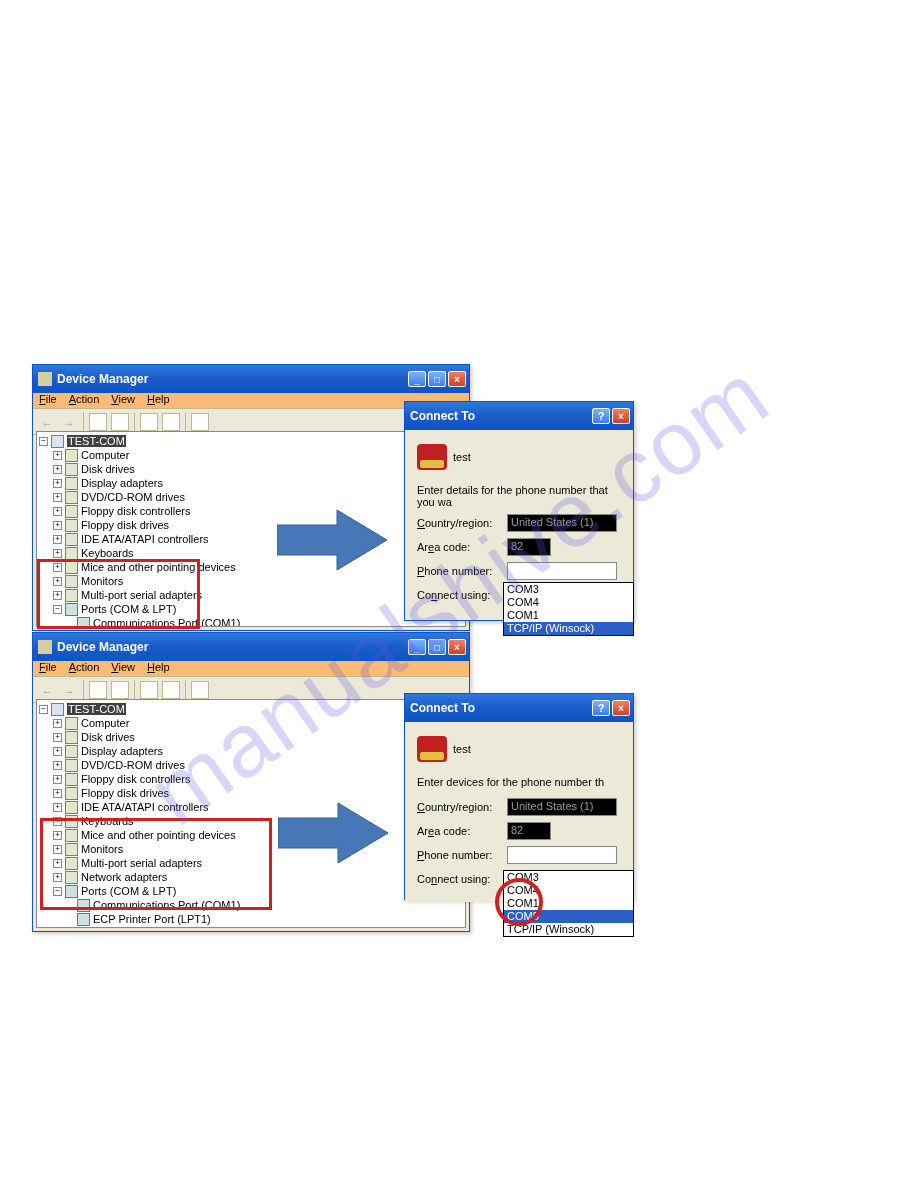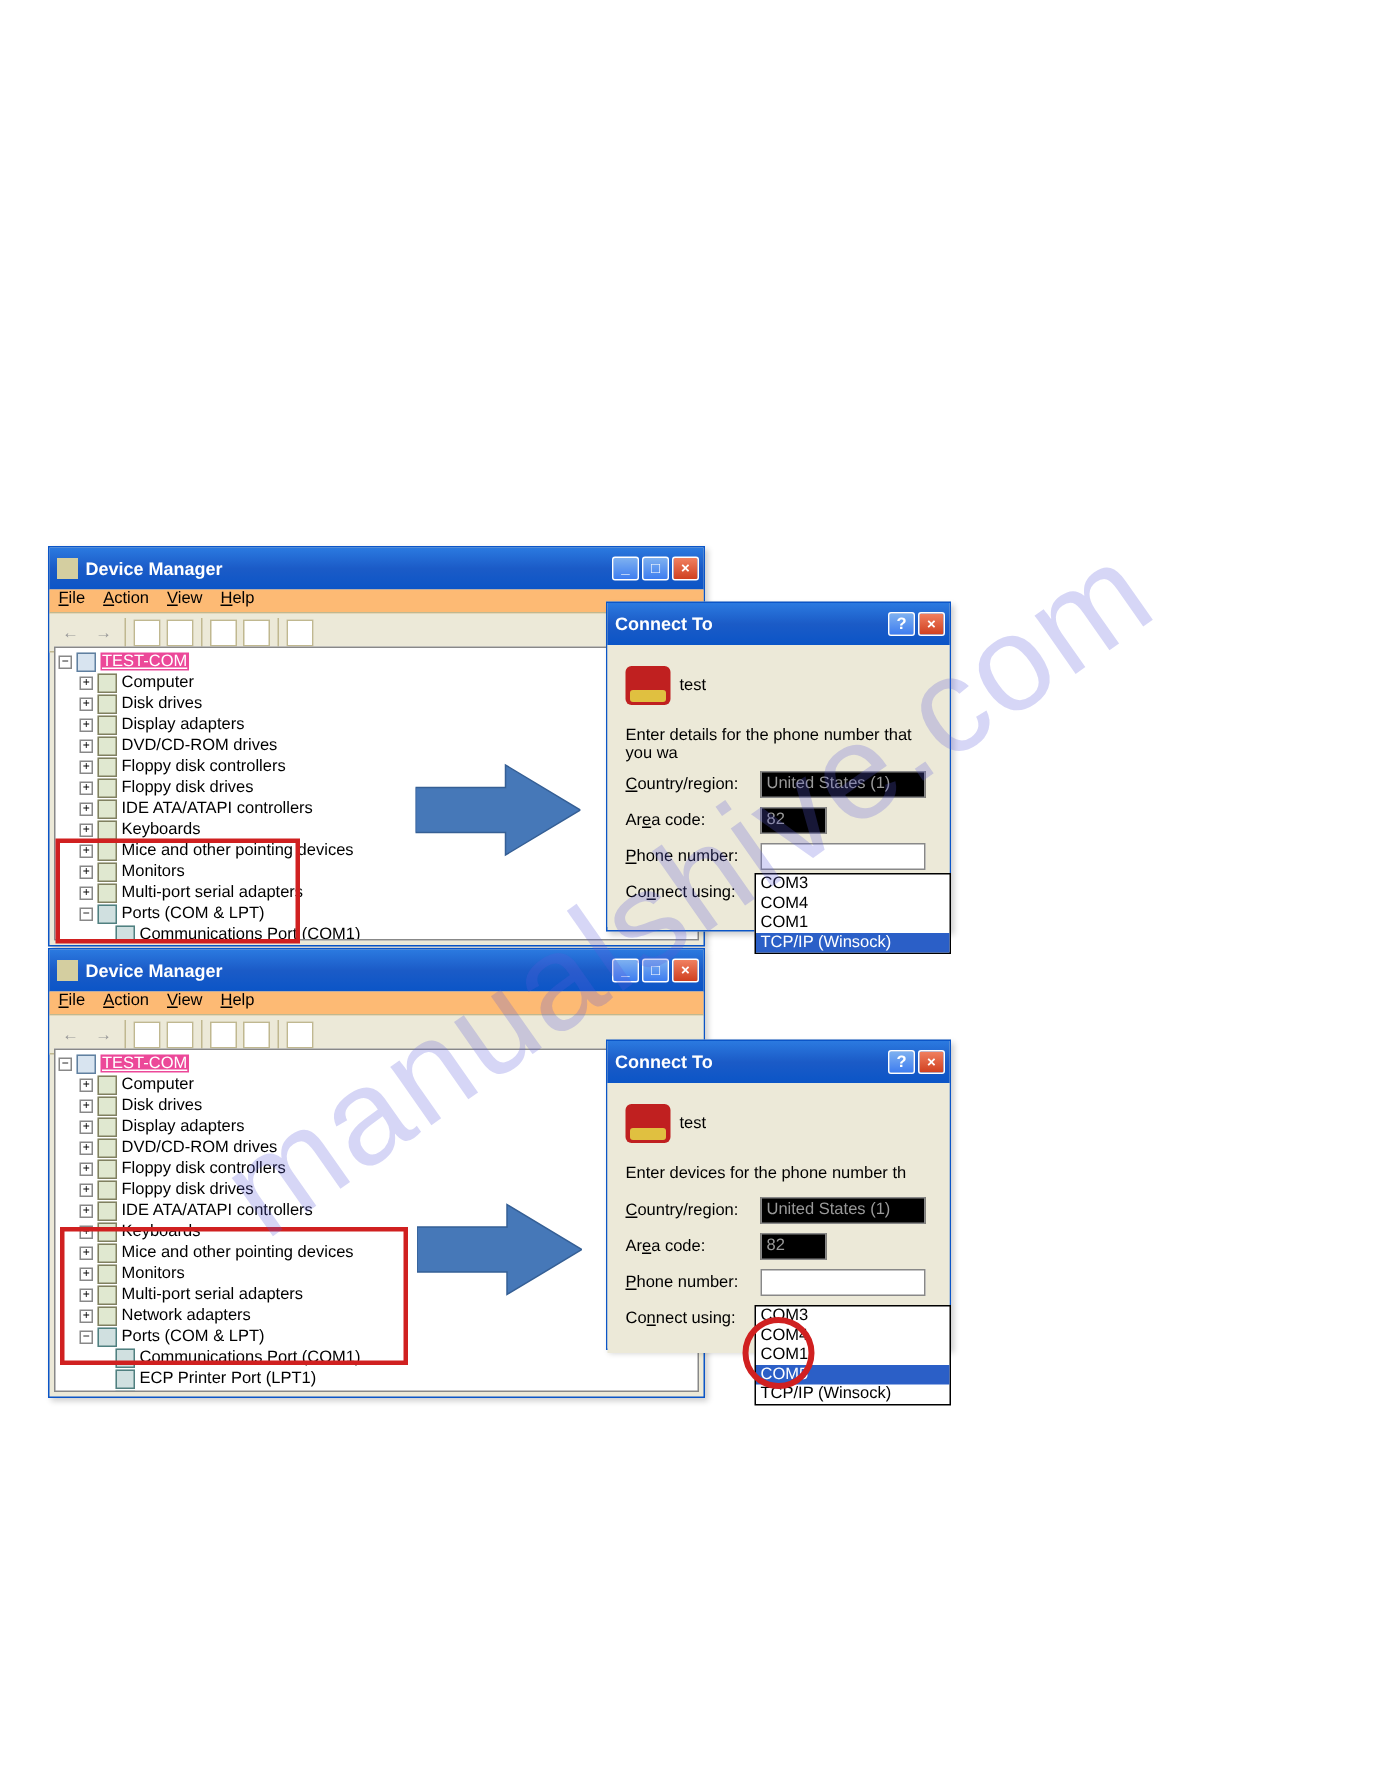--- a/index.html
+++ b/index.html
@@ -20,21 +20,21 @@
   .tb-nav { width: 20px; height: 20px; color: #999; display:flex;align-items:center;justify-content:center; }
   .tb-sep { width:1px;height:20px;background:#c0b890;margin:0 2px; }
   .tb-ico { width: 18px; height: 18px; border: 1px solid #c0b890; background: #fff; margin: 0 1px; }
   .tree { background: #fff; border: 1px solid #888; position: absolute; left: 3px; right: 3px; top: 66px; bottom: 3px; overflow: hidden; padding: 2px; }
   .node { display: flex; align-items: center; height: 14px; white-space: nowrap; }
   .exp { width: 9px; height: 9px; border: 1px solid #888; background:#fff; margin-right: 3px; display:flex;align-items:center;justify-content:center;font-size:8px;line-height:1; }
   .n-ico { width: 13px; height: 13px; margin-right: 3px; }
   .ico-pc { background:#d8e4f0; border:1px solid #6080a0; }
   .ico-dev { background:#e0e8d0; border:1px solid #808060; }
   .ico-port { background:#d0e0e0; border:1px solid #508080; }
-  .sel { background:#ec4899; color:#fff; padding:0 1px;text-decoration:underline; }
+  .sel { background:#404040; color:#fff; padding:0 1px; }
   .redbox { position: absolute; border: 3px solid #d02020; background: transparent; pointer-events:none; }
   .arrow { position: absolute; }
   .arrow svg { width: 100%; height: 100%; }
   .dialog-body { padding: 8px 12px; background: #ece9d8; }
   .dlg-icon-row { display:flex; align-items:center; gap:6px; margin: 6px 0 14px 0; }
   .phone-ico { width:30px; height:26px; background:#c02020; border-radius:4px; position:relative; }
   .phone-ico::after { content:''; position:absolute; left:3px; top:16px; width:24px;height:8px;background:#e0c040;border-radius:2px; }
   .dlg-row { display:flex; align-items:center; margin: 6px 0; gap: 4px; }
   .dlg-label { width: 86px; }
   .dlg-input { border: 1px solid #888; background:#fff; height: 18px; padding: 1px 3px; color:#888; }

